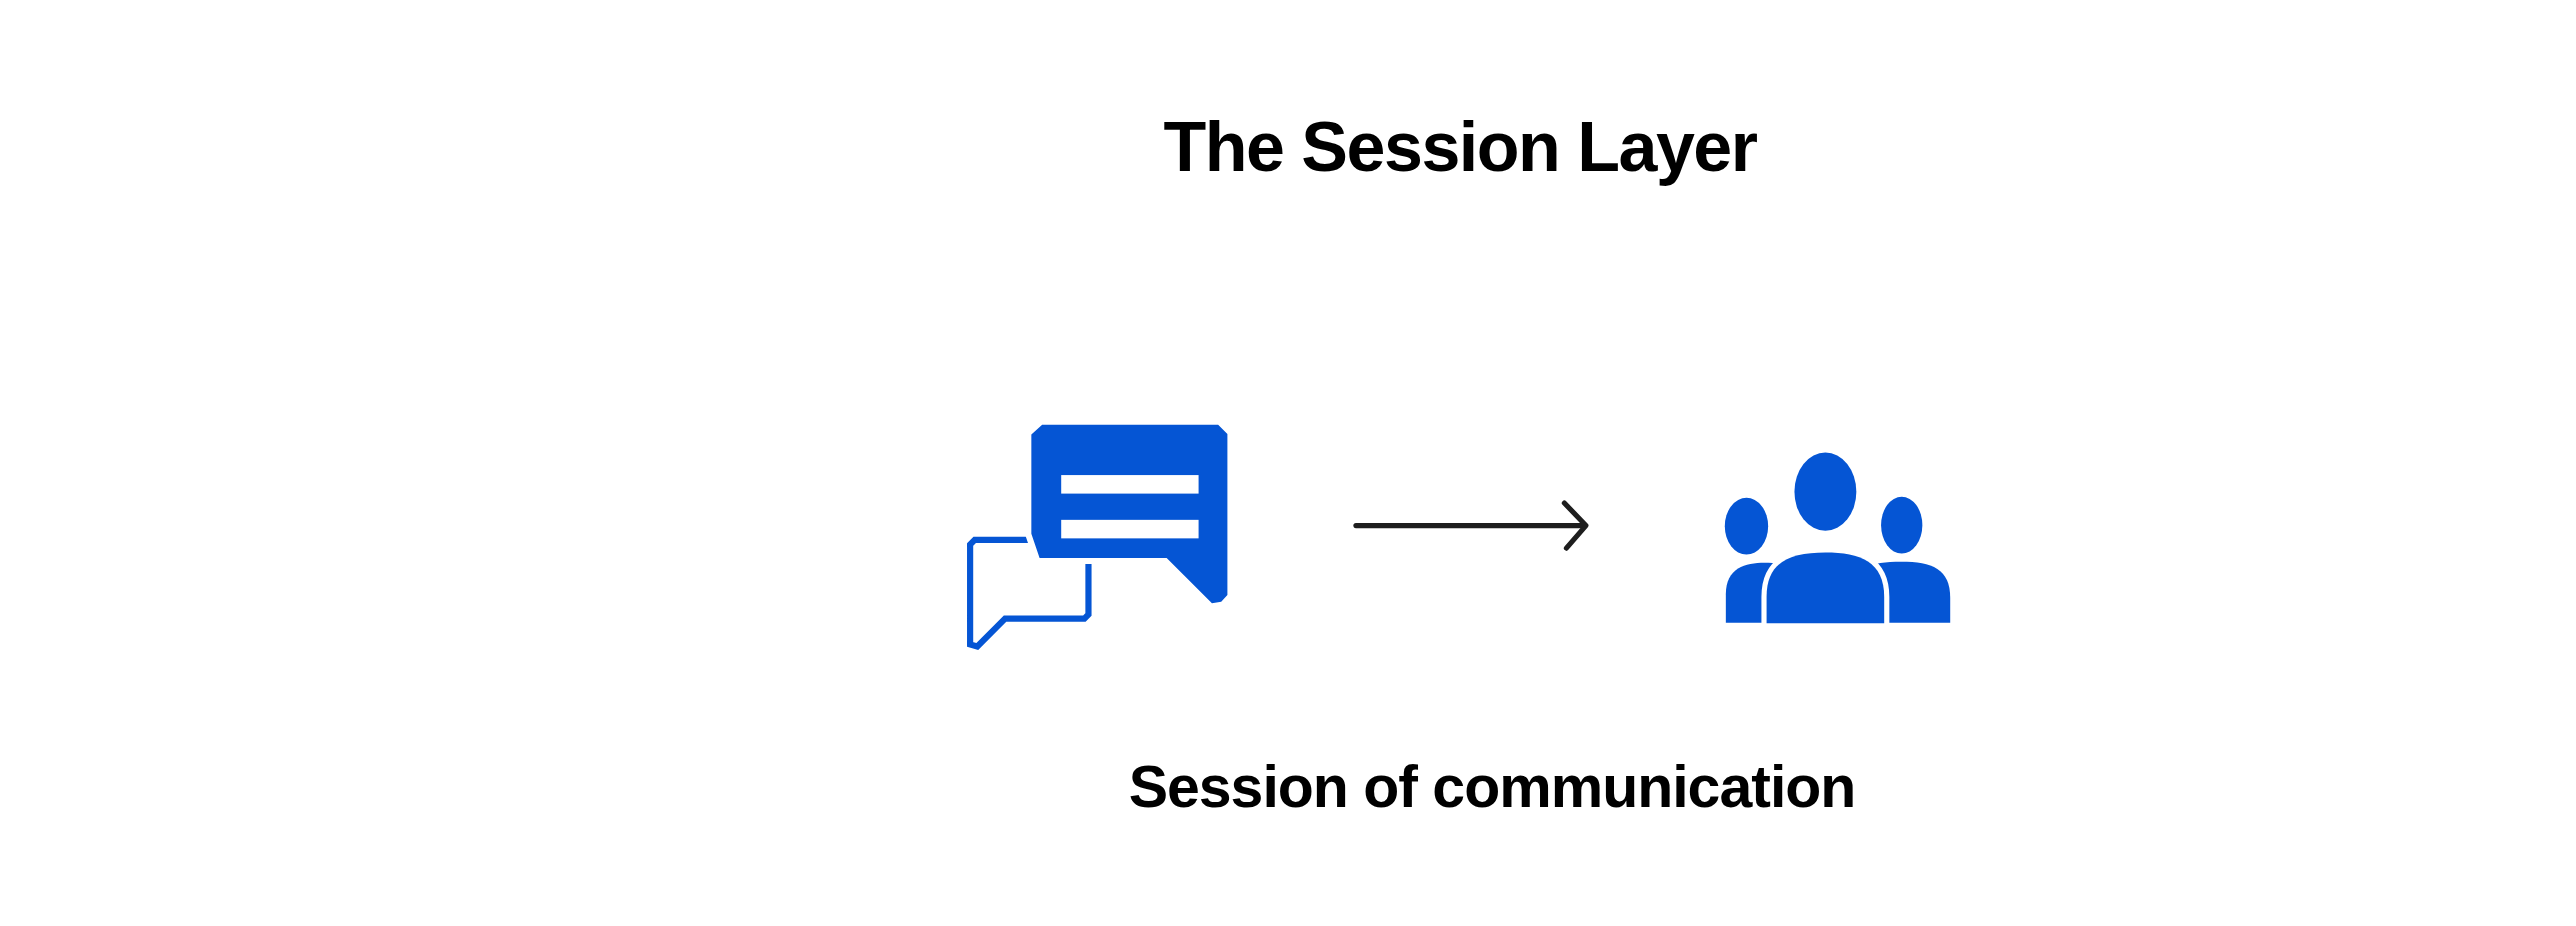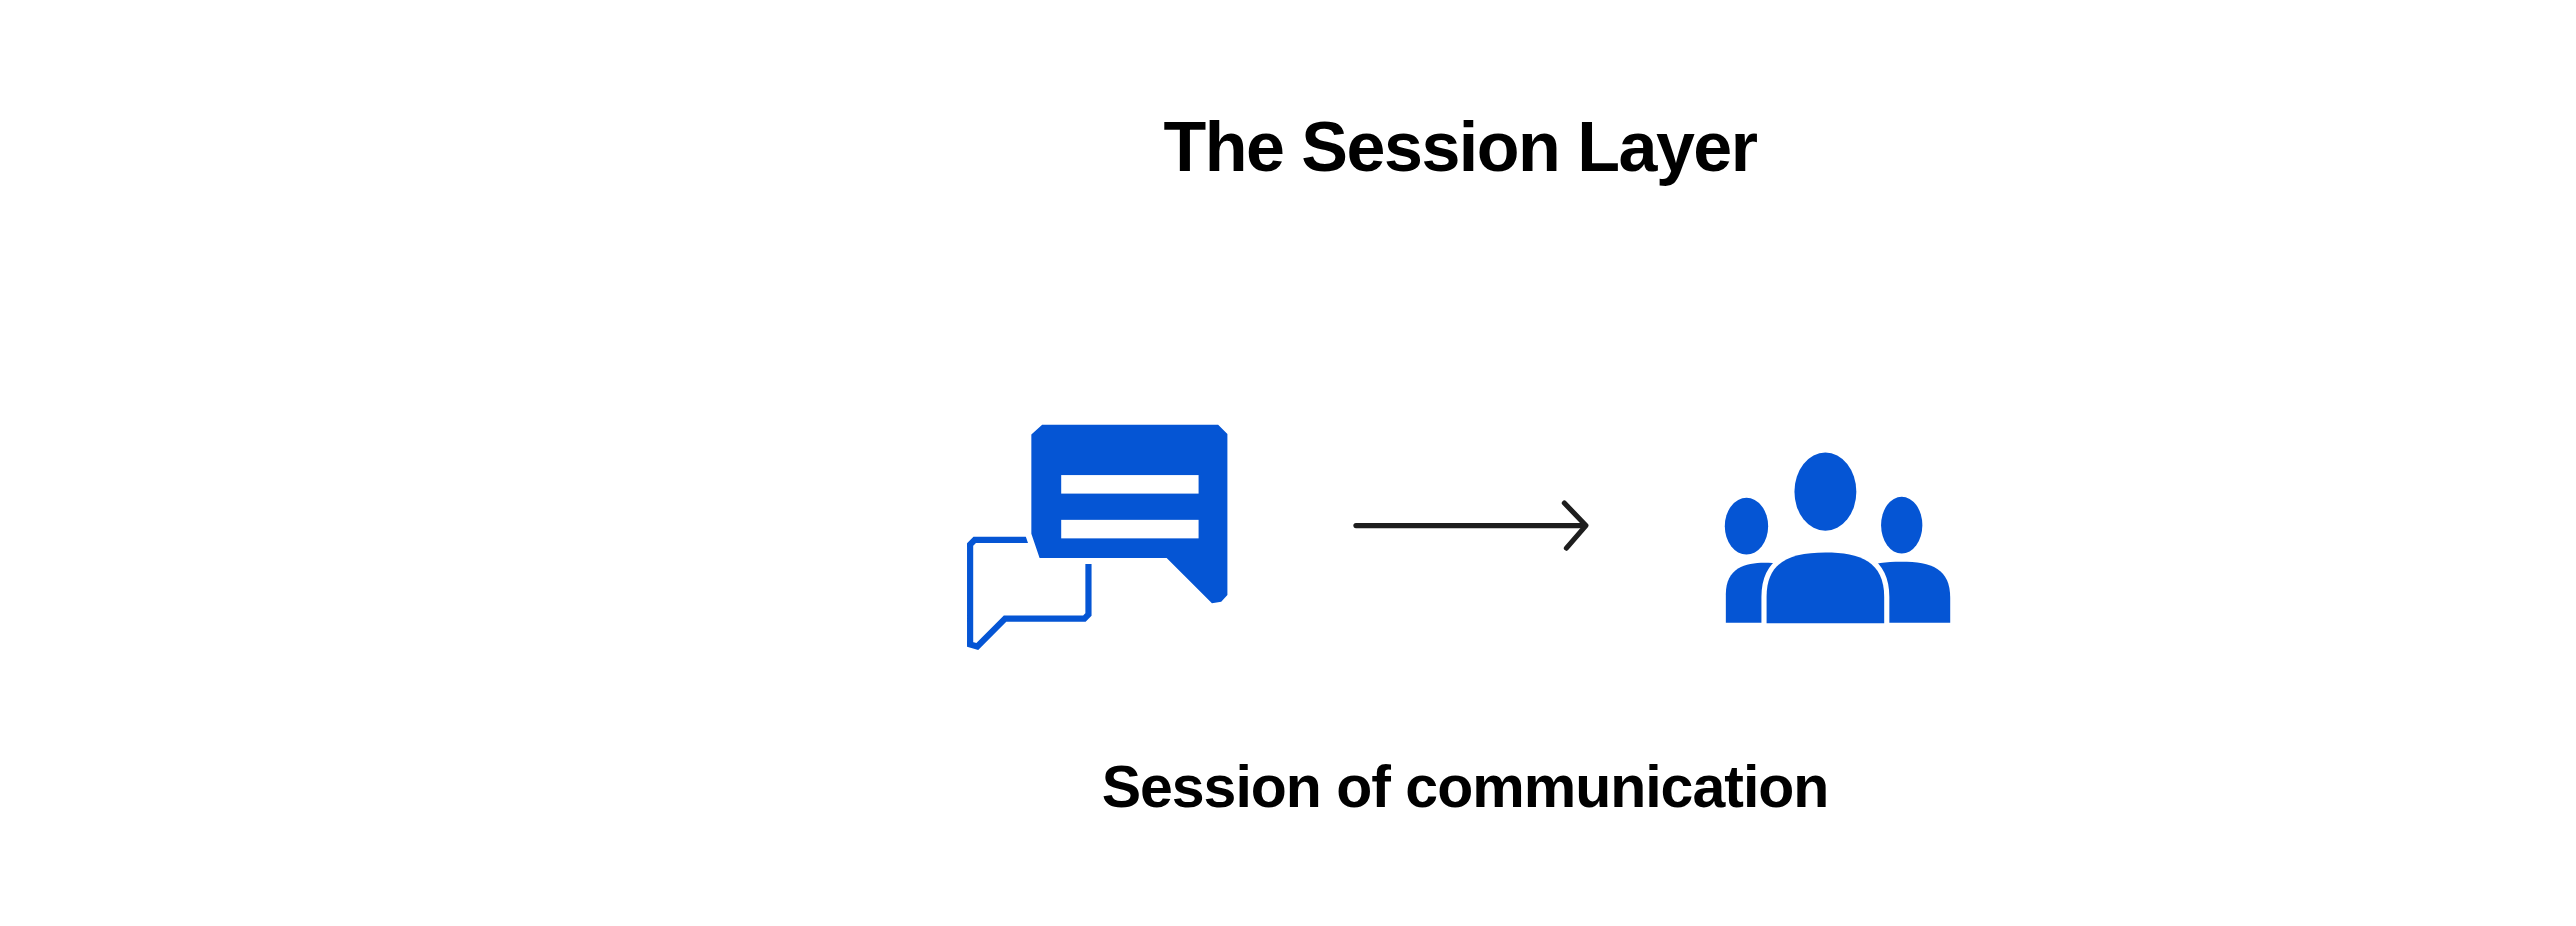--- a/index.html
+++ b/index.html
@@ -26,21 +26,21 @@
     letter-spacing: -1.5px;
     line-height: 1.2;
     color: var(--text, #000000);
     white-space: nowrap;
   }
   .caption {
     position: absolute;
     top: 752px;
     left: 50%;
     transform: translateX(-50%);
-    margin-left: 5px;
+    margin-left: 32px;
     font-size: 59px;
     font-weight: bold;
     letter-spacing: -1px;
     line-height: 1.2;
     color: var(--text, #000000);
     white-space: nowrap;
   }
   .icon-abs { position: absolute; }
   #chat-icon   { left: 966px; top: 422px; }
   #arrow-icon  { left: 1345px; top: 484px; }

